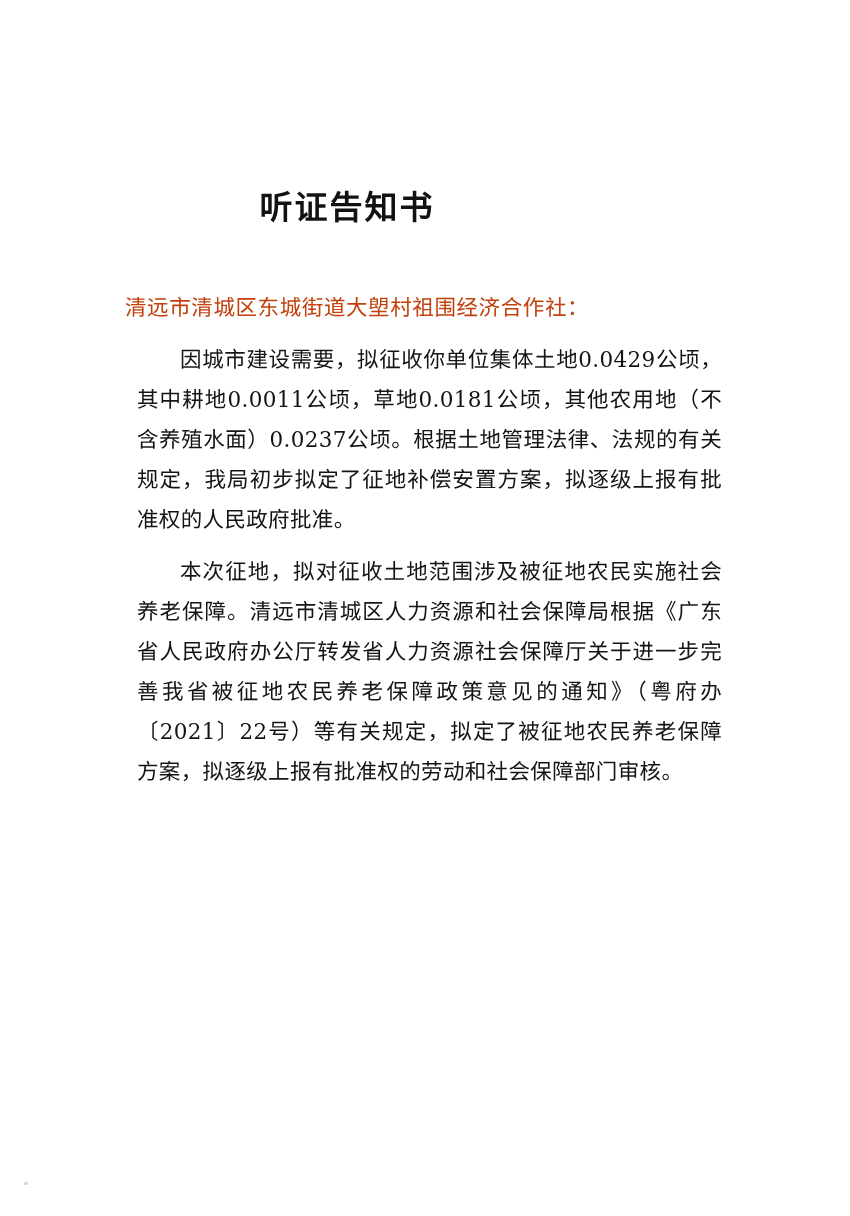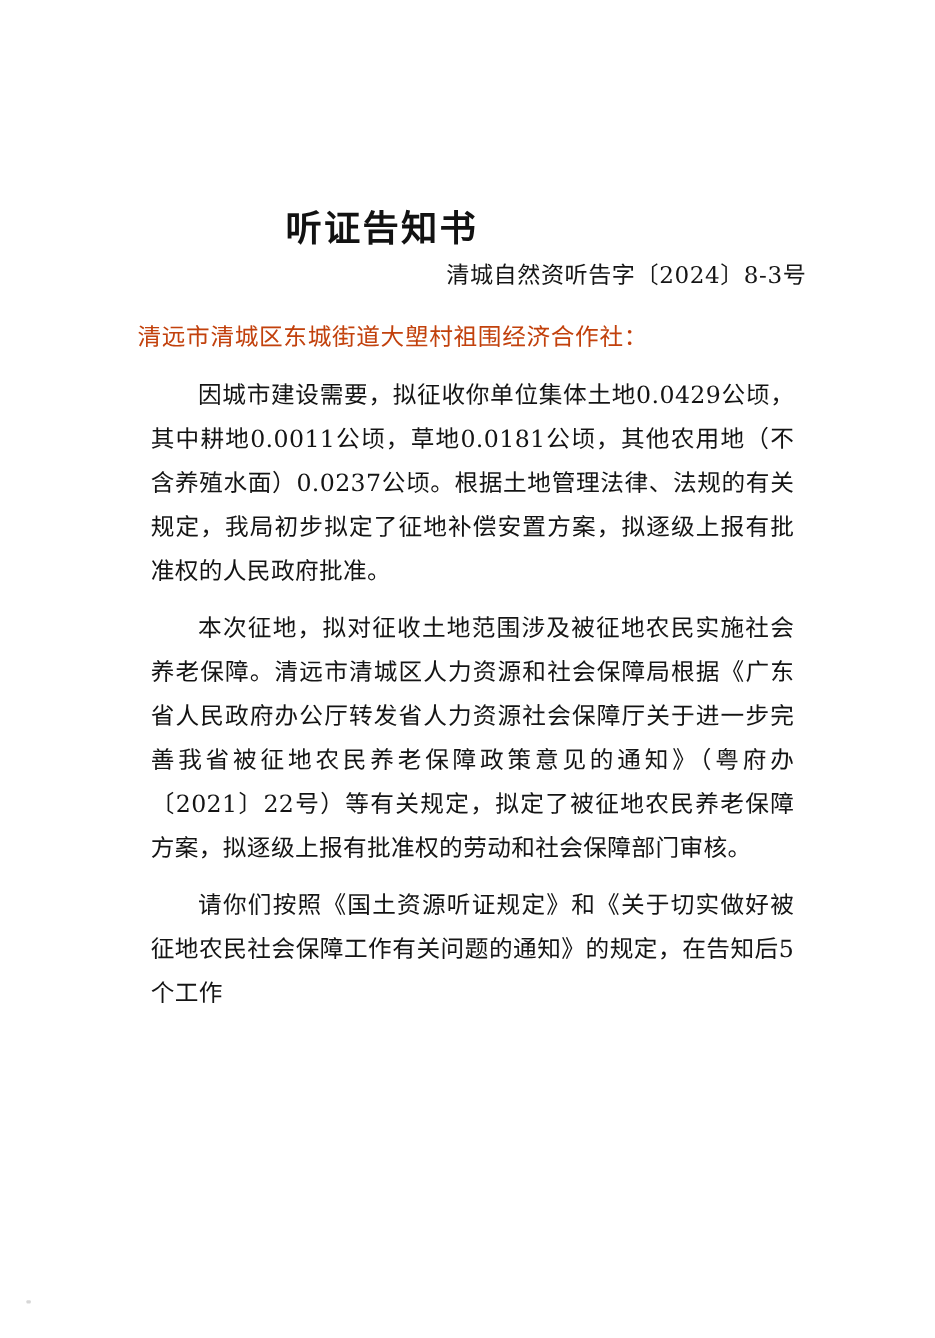--- a/index.html
+++ b/index.html
@@ -96,30 +96,28 @@
     border-radius: 1px;
   }
 </style>
 </head>
 <body>
 
 <div class="page">
 
   <h1 class="doc-title">听证告知书</h1>
 
-  <div class="doc-number">清城自然资听告字〔2024〕8-3号</div>
 
   <div class="body-block">
 
     <p class="salutation">清远市清城区东城街道大塱村祖围经济合作社：</p>
 
     <p class="para">因城市建设需要，拟征收你单位集体土地0.0429公顷，其中耕地0.0011公顷，草地0.0181公顷，其他农用地（不含养殖水面）0.0237公顷。根据土地管理法律、法规的有关规定，我局初步拟定了征地补偿安置方案，拟逐级上报有批准权的人民政府批准。</p>
 
     <p class="para">本次征地，拟对征收土地范围涉及被征地农民实施社会养老保障。清远市清城区人力资源和社会保障局根据《广东省人民政府办公厅转发省人力资源社会保障厅关于进一步完善我省被征地农民养老保障政策意见的通知》（粤府办〔2021〕22号）等有关规定，拟定了被征地农民养老保障方案，拟逐级上报有批准权的劳动和社会保障部门审核。</p>
 
 
-    <p class="para">请你们按照《国土资源听证规定》和《关于切实做好被征地农民社会保障工作有关问题的通知》的规定，在告知后5个工作</p>
 
   </div>
 
   <div class="scan-speck"></div>
 
 </div>
 
 </body></html>

